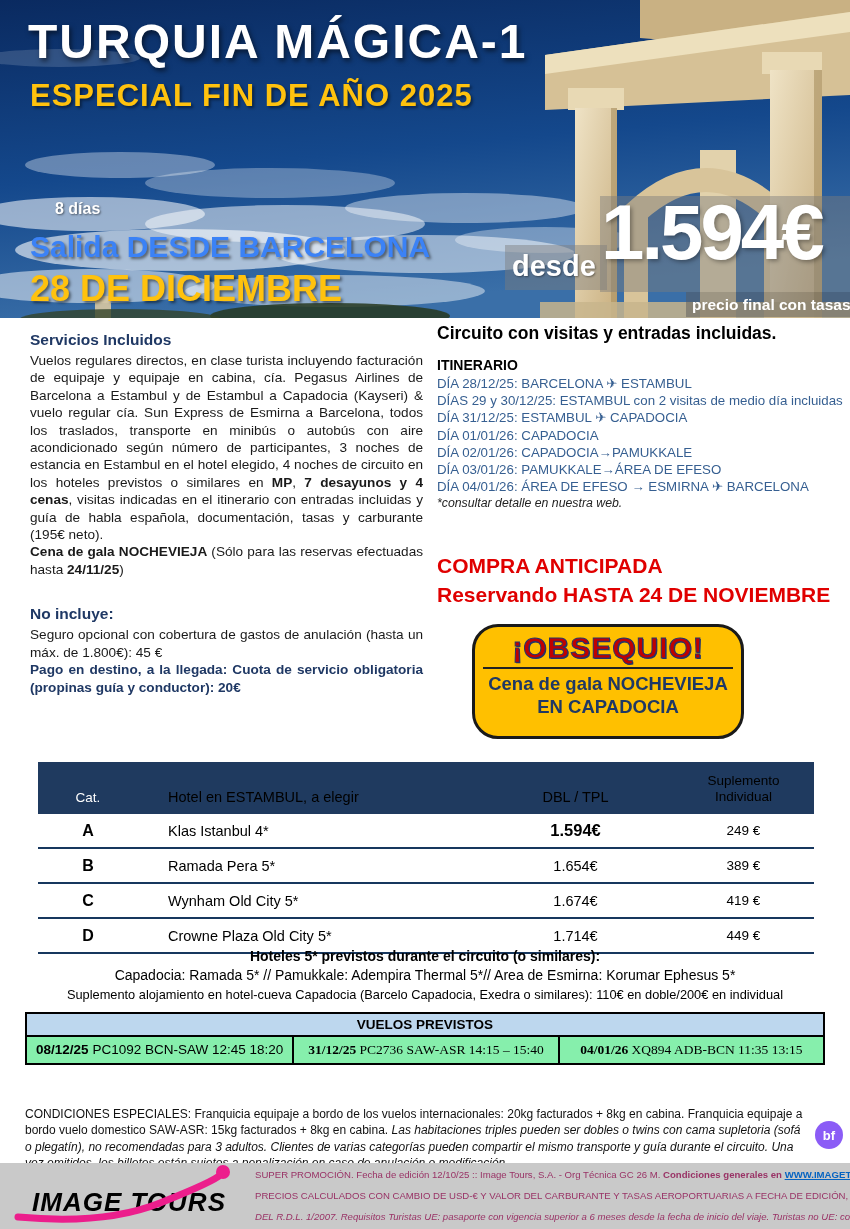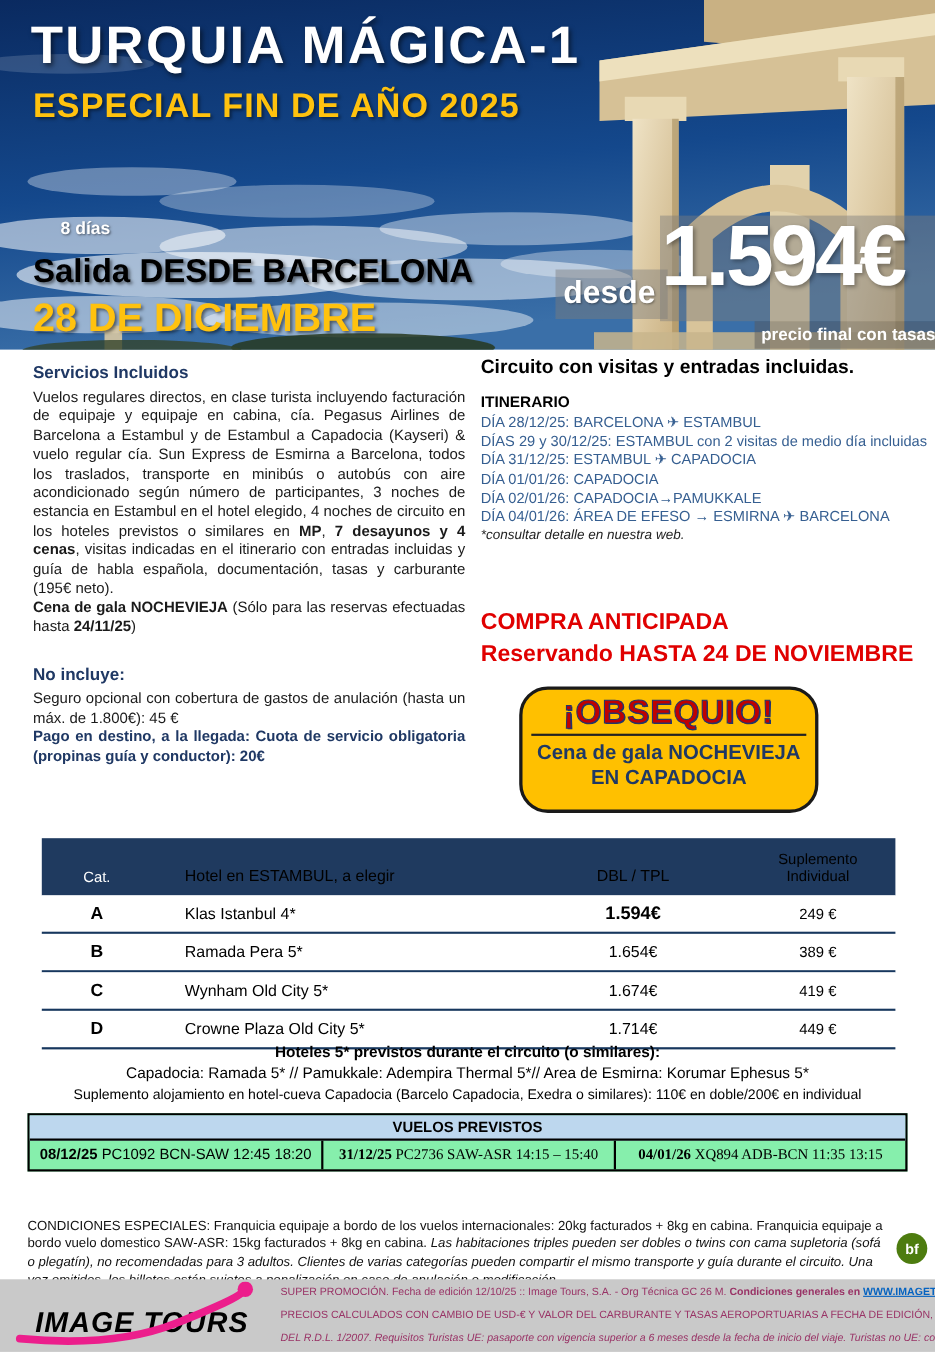--- a/index.html
+++ b/index.html
@@ -9,21 +9,21 @@
   
   .hero{position:absolute;left:0;top:0;width:850px;height:342px;overflow:hidden;}
   .hero svg{position:absolute;left:0;top:0;}
   .hero-text{position:absolute;white-space:nowrap;}
   .hero-title{left:28px;top:14px;font-size:48px;font-weight:bold;color:#ffffff;
               letter-spacing:2px;text-shadow:2px 3px 5px rgba(0,0,0,.55);}
   .hero-sub{left:30px;top:78px;font-size:31px;font-weight:bold;color:#FFC20E;
             letter-spacing:1px;text-shadow:2px 2px 3px rgba(0,0,0,.45);}
   .hero-days{left:55px;top:200px;font-size:16px;font-weight:bold;color:#ffffff;
              text-shadow:1px 1px 2px rgba(0,0,0,.5);}
-  .hero-salida{left:30px;top:230px;font-size:30px;font-weight:bold;color:#000000;
+  .hero-salida{left:30px;top:230px;font-size:30px;font-weight:bold;color:#3b82f6;
                text-shadow:2px 2px 3px rgba(0,0,0,.5);}
   .hero-fecha{left:30px;top:268px;font-size:36px;font-weight:bold;color:#FFC20E;
               text-shadow:2px 2px 3px rgba(0,0,0,.5);}
   .shade{position:absolute;background:rgba(125,125,125,.45);}
   .shade-desde{left:505px;top:245px;width:102px;height:45px;}
   .shade-price{left:600px;top:196px;width:250px;height:96px;}
   .shade-tax{left:686px;top:292px;width:164px;height:25px;background:rgba(90,90,90,.5);}
   .hero-desde{left:512px;top:250px;font-size:29px;font-weight:bold;color:#ffffff;
               text-shadow:1px 1px 2px rgba(0,0,0,.4);}
   .hero-price{left:601px;top:193px;font-size:78px;line-height:1;font-weight:bold;color:#ffffff;
@@ -86,21 +86,21 @@
   .fl-cell + .fl-cell{border-left:2.5px solid #000;font-family:Liberation Serif, serif;}
   .fl-date{font-weight:bold;}
 
   
   .conds{position:absolute;left:25px;top:1073px;width:778px;font-size:12px;
          line-height:16.4px;color:#111;margin-top:33px;}
   .it{font-style:italic;}
   .cond-bold{font-weight:bold;}
 
   .bf-badge{position:absolute;left:815px;top:1121px;width:28px;height:28px;border-radius:50%;
-            background:#4d7c0f;color:#fff;font-size:13px;font-weight:bold;display:flex;
+            background:#8b5cf6;color:#fff;font-size:13px;font-weight:bold;display:flex;
             align-items:center;justify-content:center;}
 
   
   .footer{position:absolute;left:0;top:1163px;width:850px;height:66px;background:#C9C9C9;}
   .logo{position:absolute;left:10px;top:2px;width:245px;height:62px;}
   .logo-text{position:absolute;left:22px;top:22px;font-size:26px;font-weight:800;
              font-style:italic;letter-spacing:1px;color:#000;white-space:nowrap;}
   .logo svg{position:absolute;left:0;top:0;pointer-events:none;}
   .fline{position:absolute;left:255px;white-space:nowrap;font-size:9.6px;color:#993366;}
   .fl1{top:6px;}
@@ -184,20 +184,21 @@
   </div>
 
   <div class="circuit">
     <div class="circuit-head">Circuito con visitas y entradas incluidas.</div>
     <div class="itin-label">ITINERARIO</div>
     <div class="day">DÍA 28/12/25: BARCELONA ✈ ESTAMBUL</div>
     <div class="day">DÍAS 29 y 30/12/25: ESTAMBUL con 2 visitas de medio día incluidas</div>
     <div class="day">DÍA 31/12/25: ESTAMBUL ✈ CAPADOCIA</div>
     <div class="day">DÍA 01/01/26: CAPADOCIA</div>
     <div class="day">DÍA 02/01/26: CAPADOCIA→PAMUKKALE</div>
+    <div class="day">DÍA 03/01/26: PAMUKKALE→ÁREA DE EFESO</div>
     <div class="day">DÍA 04/01/26: ÁREA DE EFESO → ESMIRNA ✈ BARCELONA</div>
     <div class="itin-note">*consultar detalle en nuestra web.</div>
   </div>
 
   <div class="promo">
     <div>COMPRA ANTICIPADA</div>
     <div>Reservando HASTA 24 DE NOVIEMBRE</div>
   </div>
 
   <div class="badge">

